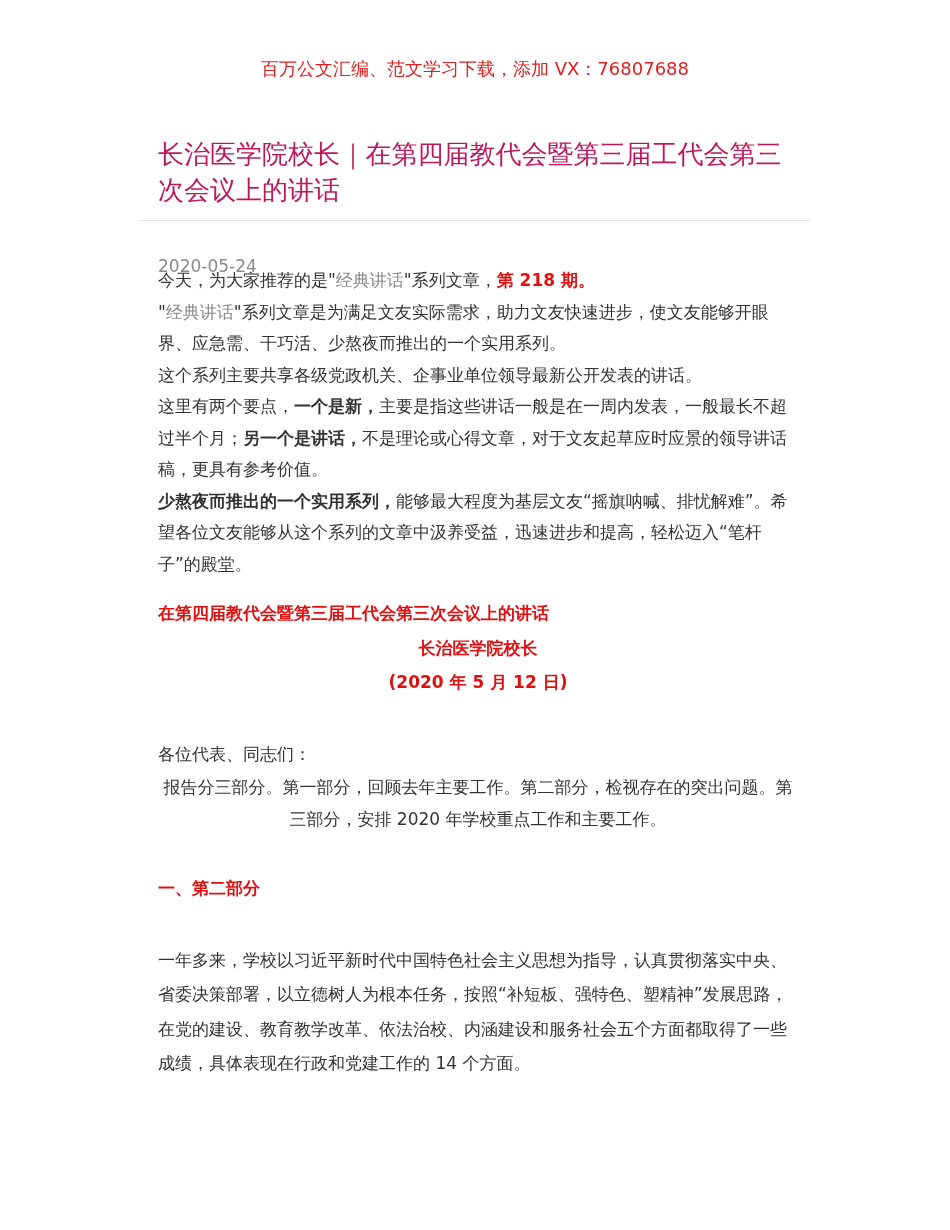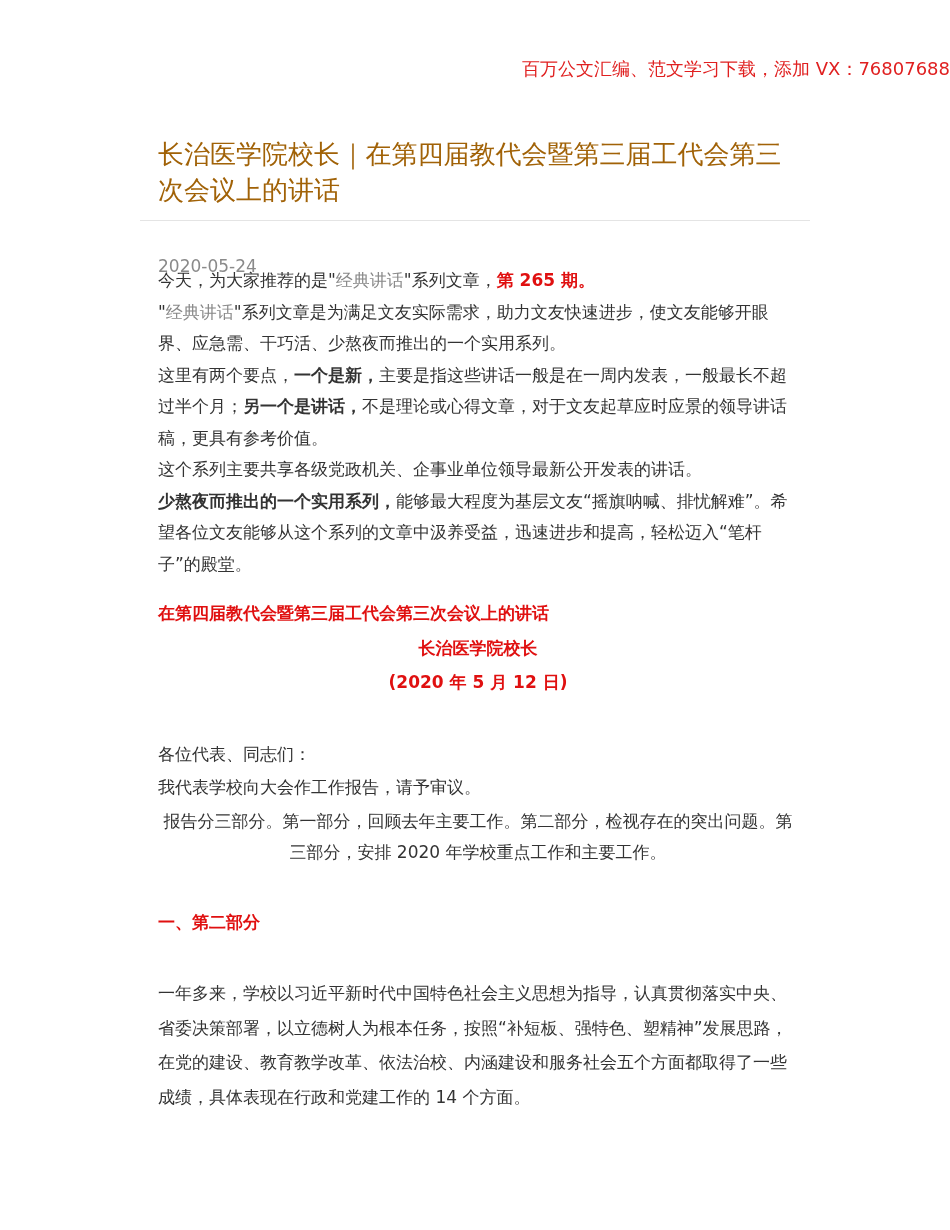--- a/index.html
+++ b/index.html
@@ -1,21 +1,21 @@
 <!DOCTYPE html>
 <html><head>
 <meta charset="utf-8">
 <style>
   html, body { margin: 0; padding: 0; background: #ffffff; }
   body { width: 950px; height: 1230px; position: relative; overflow: hidden;
          font-family: "DejaVu Sans", "Liberation Sans", sans-serif; color: #333333; }
-  .banner { position: absolute; top: 56px; left: 0; width: 950px; text-align: right;
+  .banner { position: absolute; top: 56px; left: 0; width: 950px; text-align: center;
             color: #e02020; font-size: 18px; line-height: 26px; }
   .title { position: absolute; top: 136px; left: 158px; width: 640px;
-           font-size: 26px; line-height: 36px; color: #a16207; font-weight: normal; margin: 0; }
+           font-size: 26px; line-height: 36px; color: #be185d; font-weight: normal; margin: 0; }
   .divider { position: absolute; top: 220px; left: 140px; width: 670px; height: 1px;
              background: #e4e4e4; }
   .date { position: absolute; top: 254px; left: 158px; font-size: 17px; line-height: 24px;
           color: #8a8a8a; }
   .body { position: absolute; top: 265px; left: 158px; width: 640px; }
   .p { font-size: 17px; line-height: 31.5px; margin: 0; color: #333333; }
   .gray { color: #888888; }
   .b { font-weight: bold; }
   .redb { color: #e01010; font-weight: bold; }
   .center { text-align: center; }
@@ -28,36 +28,35 @@
 <div class="banner">百万公文汇编、范文学习下载，添加 VX：76807688</div>
 
 <h1 class="title">长治医学院校长｜在第四届教代会暨第三届工代会第三次会议上的讲话</h1>
 
 <div class="divider"></div>
 
 <div class="date">2020-05-24</div>
 
 <div class="body">
   <p class="p">
-    <span>今天，为大家推荐的是"</span><span class="gray">经典讲话</span><span>"系列文章，</span><span class="redb">第 265 期。</span>
+    <span>今天，为大家推荐的是"</span><span class="gray">经典讲话</span><span>"系列文章，</span><span class="redb">第 218 期。</span>
   </p>
   <p class="p">
     <span> "</span><span class="gray">经典讲话</span><span>"系列文章是为满足文友实际需求，助力文友快速进步，使文友能够开眼界、应急需、干巧活、少熬夜而推出的一个实用系列。</span>
   </p>
+  <p class="p">这个系列主要共享各级党政机关、企事业单位领导最新公开发表的讲话。</p>
   <p class="p">
     <span>这里有两个要点，</span><span class="b">一个是新，</span><span>主要是指这些讲话一般是在一周内发表，一般最长不超过半个月；</span><span class="b">另一个是讲话，</span><span>不是理论或心得文章，对于文友起草应时应景的领导讲话稿，更具有参考价值。</span>
   </p>
-  <p class="p">这个系列主要共享各级党政机关、企事业单位领导最新公开发表的讲话。</p>
   <p class="p">
     <span class="b">少熬夜而推出的一个实用系列，</span><span>能够最大程度为基层文友“摇旗呐喊、排忧解难”。希望各位文友能够从这个系列的文章中汲养受益，迅速进步和提高，轻松迈入“笔杆子”的殿堂。</span>
   </p>
   <p class="p redb" style="margin-top:18px;">在第四届教代会暨第三届工代会第三次会议上的讲话</p>
   <p class="p redb center" style="margin-top:3px;">长治医学院校长</p>
   <p class="p redb center" style="margin-top:3px;">(2020 年 5 月 12 日)</p>
   <div class="gap"></div>
   <p class="p">各位代表、同志们：</p>
-  <p class="p" style="margin-top:2px;">我代表学校向大会作工作报告，请予审议。</p>
   <p class="p" style="margin-top:2px;text-align:center;">报告分三部分。第一部分，回顾去年主要工作。第二部分，检视存在的突出问题。第三部分，安排 2020 年学校重点工作和主要工作。</p>
   <div class="gap2"></div>
   <p class="p redb">一、第二部分</p>
   <div class="gap2"></div>
   <p class="p" style="line-height:34.5px;">一年多来，学校以习近平新时代中国特色社会主义思想为指导，认真贯彻落实中央、省委决策部署，以立德树人为根本任务，按照“补短板、强特色、塑精神”发展思路，在党的建设、教育教学改革、依法治校、内涵建设和服务社会五个方面都取得了一些成绩，具体表现在行政和党建工作的 14 个方面。</p>
 </div>
 
 </body></html>

